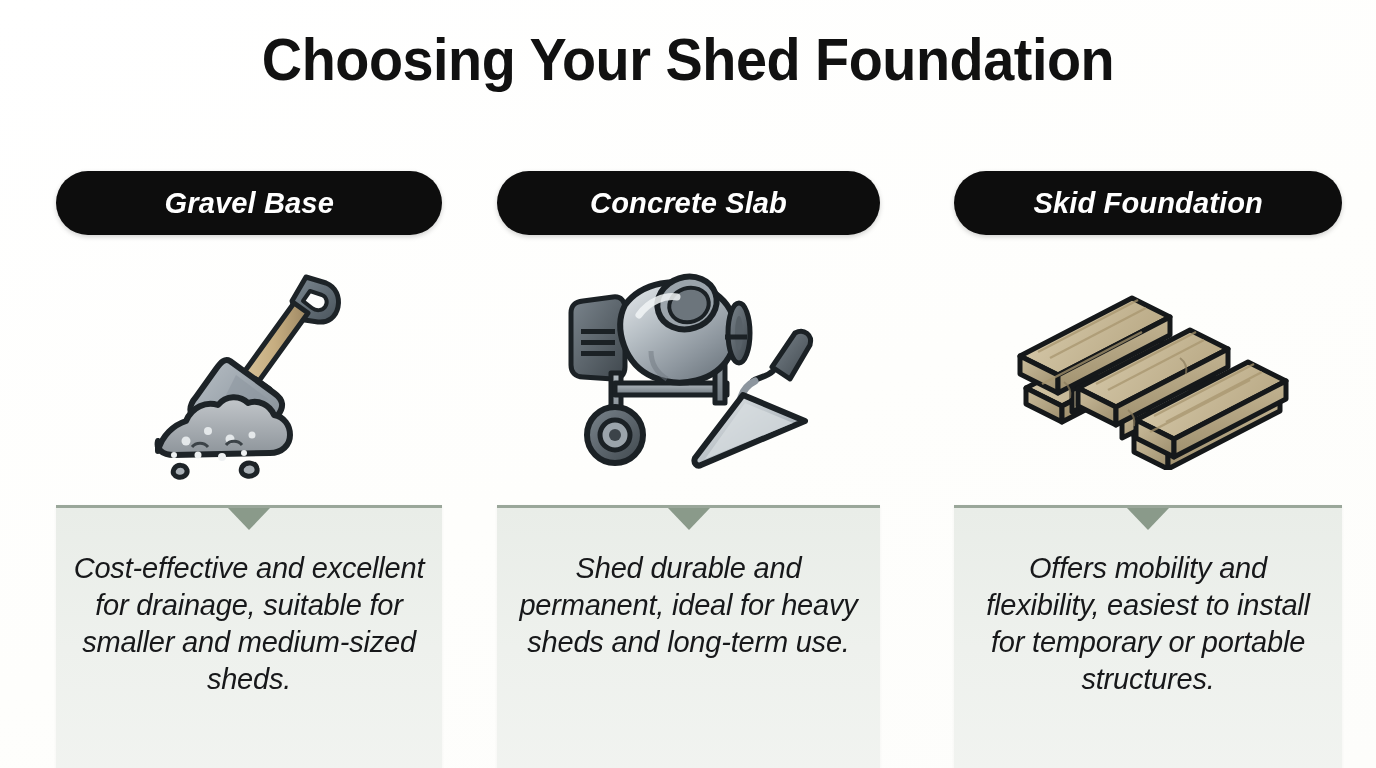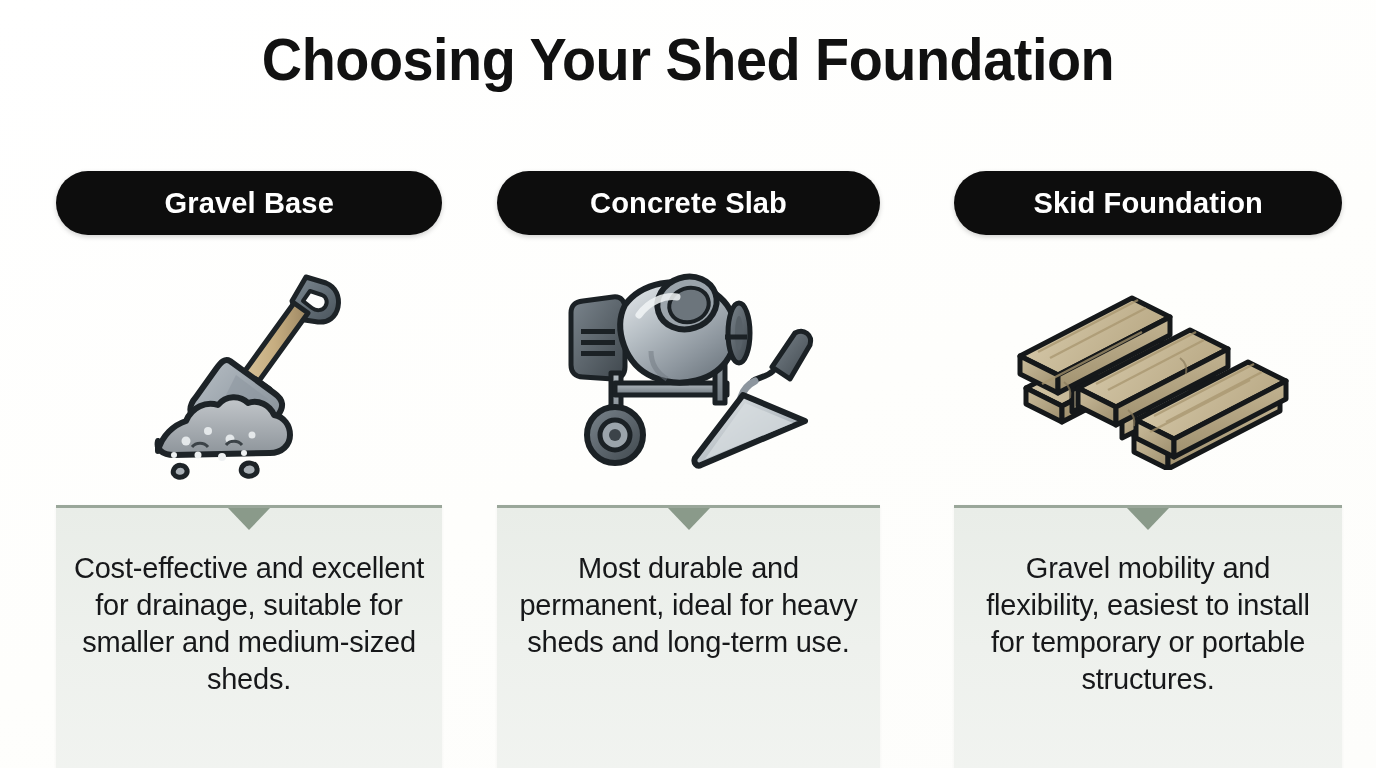--- a/index.html
+++ b/index.html
@@ -42,20 +42,21 @@
     position: absolute;
     top: 171px;
     left: 0;
     width: 1376px;
     height: 597px;
   }
   .column {
     position: absolute;
     top: 0;
     height: 597px;
+    font-style: italic;
   }
   .col-0 { left: 56px;  width: 386px; }
   .col-1 { left: 497px; width: 383px; }
   .col-2 { left: 954px; width: 388px; }
 
   
   .pill {
     position: absolute;
     top: 0;
     left: 0;
@@ -252,21 +253,21 @@
           <path d="M236 78 c9 -5 18 2 15 12 l-20 34 l-18 -12 z" fill="url(#darkmetal)" stroke="#1b2125" stroke-width="5" stroke-linejoin="round"></path>
           <path d="M214 116 c-6 6 -14 6 -20 10" stroke="#1b2125" stroke-width="6" fill="none" stroke-linecap="round"></path>
           <path d="M196 126 c-8 4 -12 10 -14 16" stroke="#8d969e" stroke-width="7" fill="none" stroke-linecap="round"></path>
           <path d="M184 140 l62 26 l-104 44 c-4 2 -8 -2 -6 -7 z" fill="url(#trowelb)" stroke="#1b2125" stroke-width="6" stroke-linejoin="round"></path>
           <path d="M186 148 l48 20 l-88 36 z" fill="#d9dee1" opacity="0.7"></path>
         </svg>
       </div>
 
       <div class="panel">
         <div class="notch"></div>
-        <div class="caption">Most durable and permanent, ideal for heavy sheds and long-term use.</div>
+        <div class="caption">Shed durable and permanent, ideal for heavy sheds and long-term use.</div>
       </div>
     </div>
 
     <div class="column col-2">
 
       <div class="pill">
         <span class="pill-label">Skid Foundation</span>
       </div>
 
       <div class="illo">
@@ -326,18 +327,18 @@
           <g stroke="#8a7b5c" stroke-width="2" fill="none" opacity="0.7">
             <path d="M66 112 q8 6 6 16"></path>
             <path d="M182 88 q8 6 6 16"></path>
             <path d="M130 140 q8 6 6 16"></path>
           </g>
         </svg>
       </div>
 
       <div class="panel">
         <div class="notch"></div>
-        <div class="caption">Gravel mobility and flexibility, easiest to install for temporary or portable structures.</div>
+        <div class="caption">Offers mobility and flexibility, easiest to install for temporary or portable structures.</div>
       </div>
     </div>
 
   </div>
 </div>
 
 </body></html>

